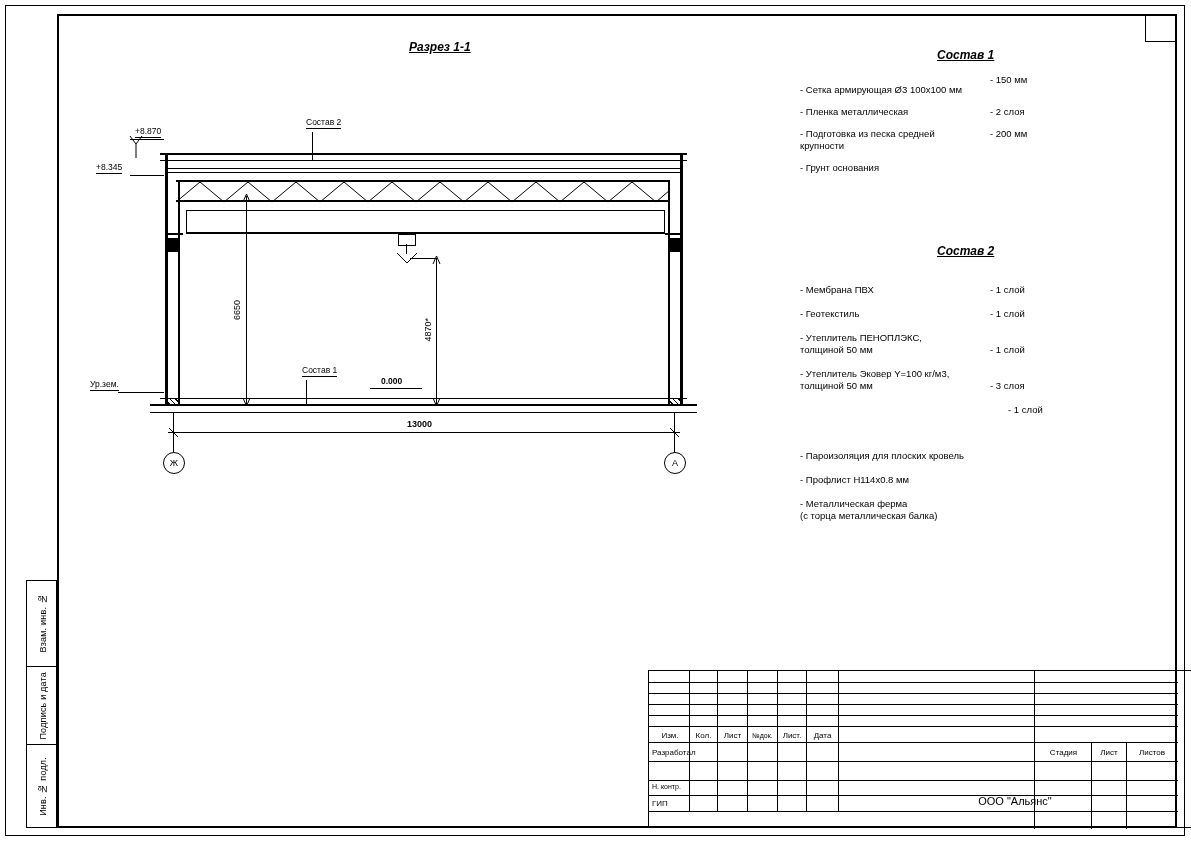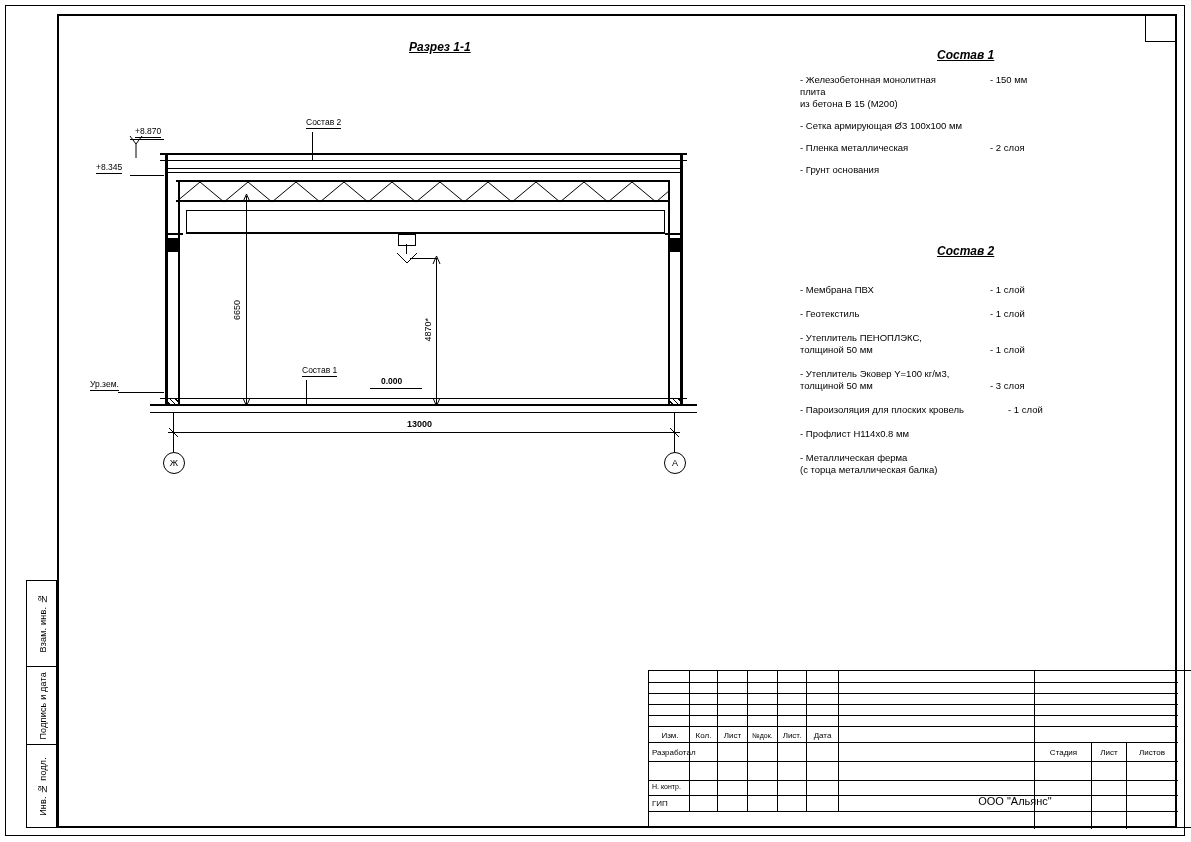--- a/index.html
+++ b/index.html
@@ -165,35 +165,36 @@
 
     <div class="circ" style="left:163px;top:452px;">
         <span>Ж</span>
       </div>
     <div class="circ" style="left:664px;top:452px;">
         <span>А</span>
       </div>
   </div>
 
   <div class="spec" id="spec1">
-    <div class="row"><span class="txt" style="white-space:pre-line;">- Железобетонная  монолитная плита
-  из бетона В 15 (М200)</span><span class="val">- 150 мм</span></div>
+    <div class="row"><span class="val">- 150 мм</span></div>
     <div class="row"><span class="txt" style="white-space:pre-line;width:210px;">- Сетка армирующая Ø3 100х100 мм</span><span class="val"></span></div>
     <div class="row"><span class="txt" style="white-space:pre-line;">- Пленка металлическая</span><span class="val">- 2 слоя</span></div>
+    <div class="row"><span class="txt" style="white-space:pre-line;">- Подготовка из песка средней
+  крупности</span><span class="val">- 200 мм</span></div>
     <div class="row"><span class="txt" style="white-space:pre-line;">- Грунт основания</span><span class="val"></span></div>
   </div>
 
   <div class="spec" id="spec2">
     <div class="row"><span class="txt" style="white-space:pre-line;">- Мембрана ПВХ</span><span class="val">- 1 слой</span></div>
     <div class="row"><span class="txt" style="white-space:pre-line;">- Геотекстиль</span><span class="val">- 1 слой</span></div>
     <div class="row"><span class="txt" style="white-space:pre-line;">- Утеплитель ПЕНОПЛЭКС,
   толщиной 50 мм</span><span class="val" style="top:12px;">- 1 слой</span></div>
     <div class="row"><span class="txt" style="white-space:pre-line;">- Утеплитель Эковер Y=100 кг/м3,
   толщиной 50 мм</span><span class="val" style="top:12px;">- 3 слоя</span></div>
-    <div class="row"><span class="txt" style="white-space:pre-line;width:182px;">- Пароизоляция для плоских кровель</span><span class="val" style="left:208px;">- 1 слой</span></div>
+    <div class="row"><span class="txt" style="white-space:pre-line;width:182px;margin-top:46px;">- Пароизоляция для плоских кровель</span><span class="val" style="left:208px;">- 1 слой</span></div>
     <div class="row"><span class="txt" style="white-space:pre-line;width:182px;">- Профлист Н114х0.8 мм</span><span class="val" style="left:208px;"></span></div>
     <div class="row"><span class="txt" style="white-space:pre-line;width:200px;">- Металлическая ферма
   (с торца металлическая балка)</span><span class="val"></span></div>
   </div>
 
   <div class="stamp">
 
     <div class="r" style="top:11px;"></div>
     <div class="r" style="top:22px;"></div>
     <div class="r" style="top:33px;"></div>

